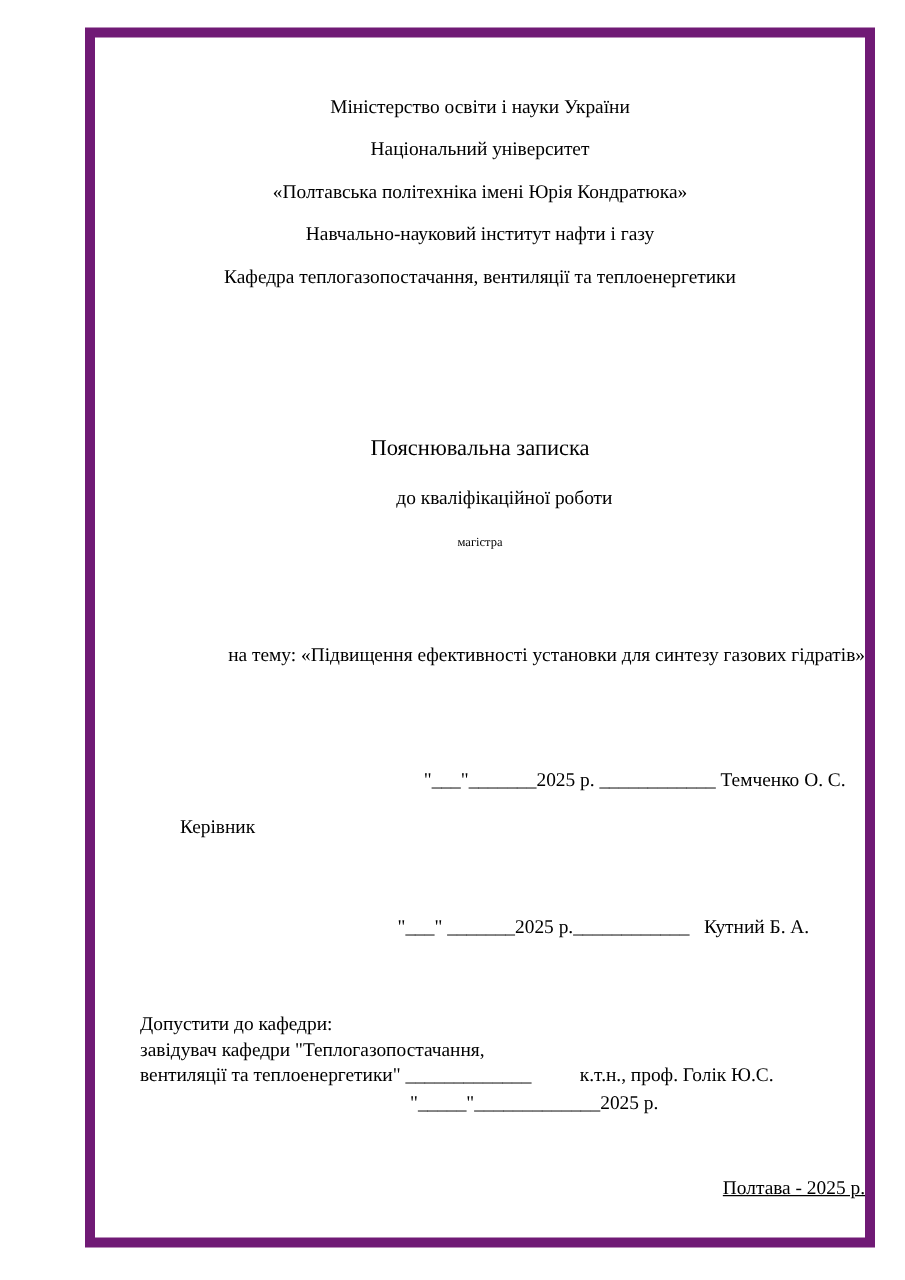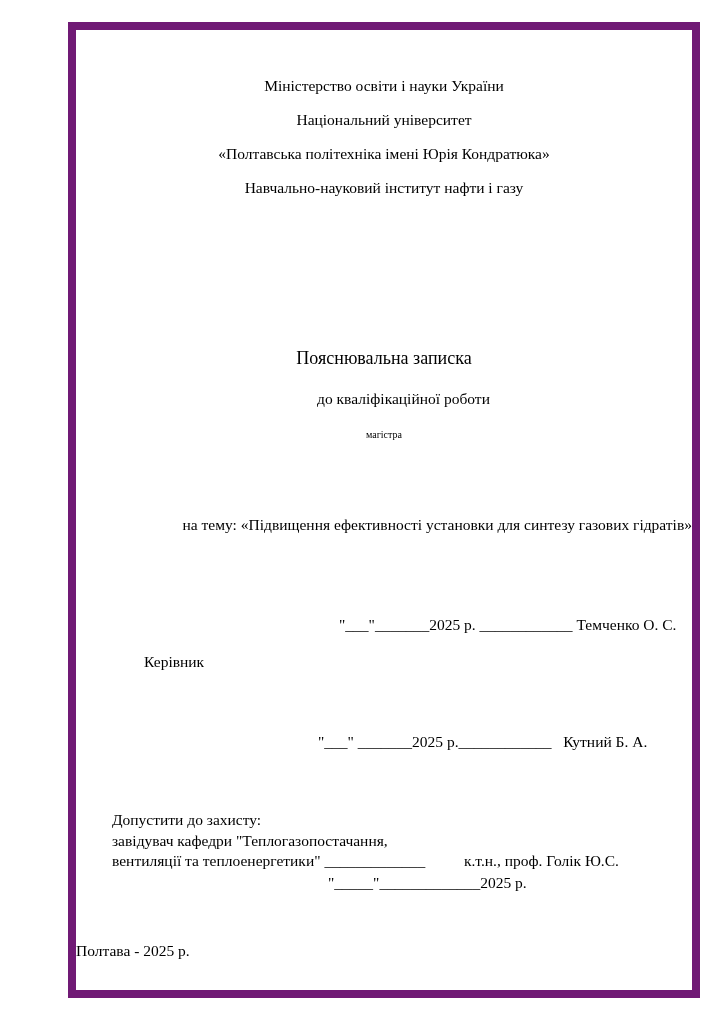--- a/index.html
+++ b/index.html
@@ -142,38 +142,40 @@
     padding-left: 216px;
     margin-top: 6px;
   }
 
   
   .footer-block {
     position: absolute;
     left: 0;
     right: 0;
     top: 913px;
-    text-align: left;
+    text-align: right;
+    text-decoration: underline;
   }
   .footer-line {
     font-size: 15.5px;
     line-height: 1.0;
   }
 </style>
 </head>
 <body>
 
 <div class="page-frame">
   <div class="page-inner">
 
     <div class="org-header">
       <div class="line">Міністерство освіти і науки України</div>
       <div class="line">Національний університет</div>
       <div class="line">«Полтавська політехніка імені Юрія Кондратюка»</div>
       <div class="line">Навчально-науковий інститут нафти і газу</div>
+      <div class="line">Кафедра теплогазопостачання, вентиляції та теплоенергетики</div>
     </div>
 
     <div class="doc-title-block">
       <div class="doc-title">Пояснювальна записка</div>
       <div class="doc-subtitle">до кваліфікаційної роботи</div>
       <div class="doc-degree">магістра</div>
     </div>
 
     <div class="topic-block">
       <div class="topic-line">на тему: «Підвищення ефективності установки для синтезу газових гідратів»</div>
@@ -181,21 +183,21 @@
 
     <div class="author-block">
       <div class="sig-row">
         <span>"___"_______2025 р. ____________ Темченко О. С.</span>
         <span class="role-label">Керівник</span>
       </div>
       <div class="sig-row second">"___" _______2025 р.____________   Кутний Б. А.</div>
     </div>
 
     <div class="approval-block">
-      <div class="line">Допустити до захисту:</div>
+      <div class="line">Допустити до кафедри:</div>
       <div class="line">завідувач кафедри "Теплогазопостачання,</div>
       <div class="line">вентиляції та теплоенергетики" _____________          к.т.н., проф. Голік Ю.С.</div>
       <div class="approval-date-row">"_____"_____________2025 р.</div>
     </div>
 
     <div class="footer-block">
       <div class="footer-line">Полтава - 2025 р.</div>
     </div>
 
   </div>

